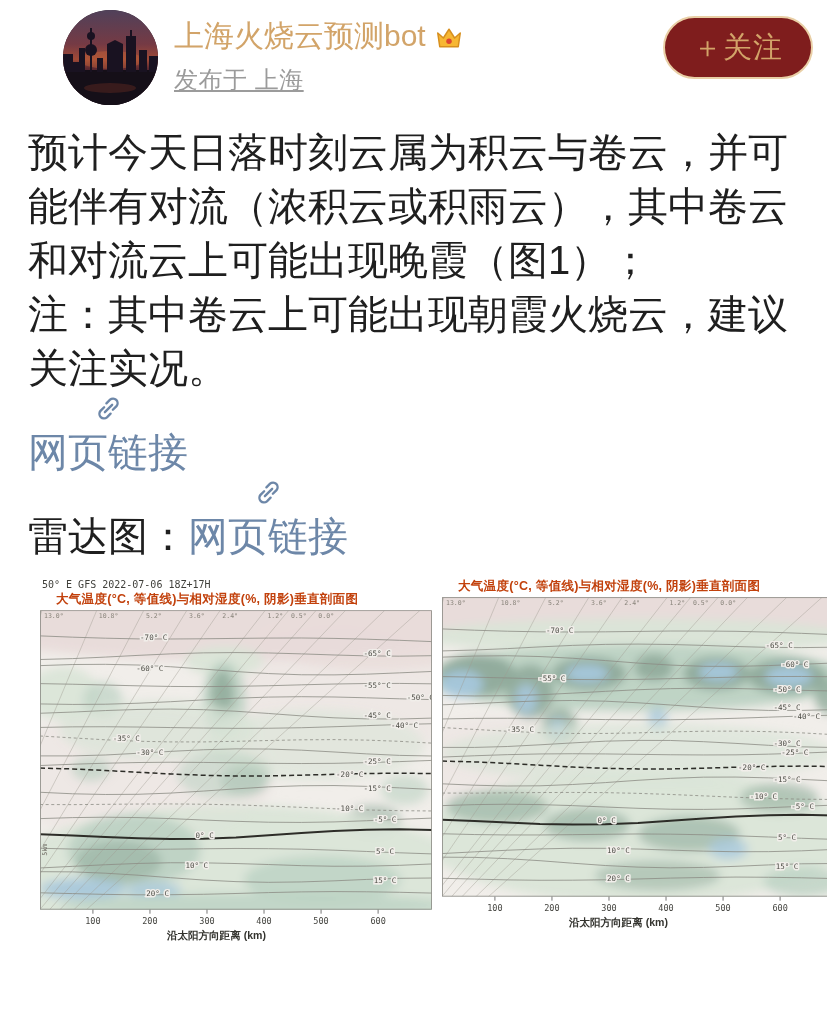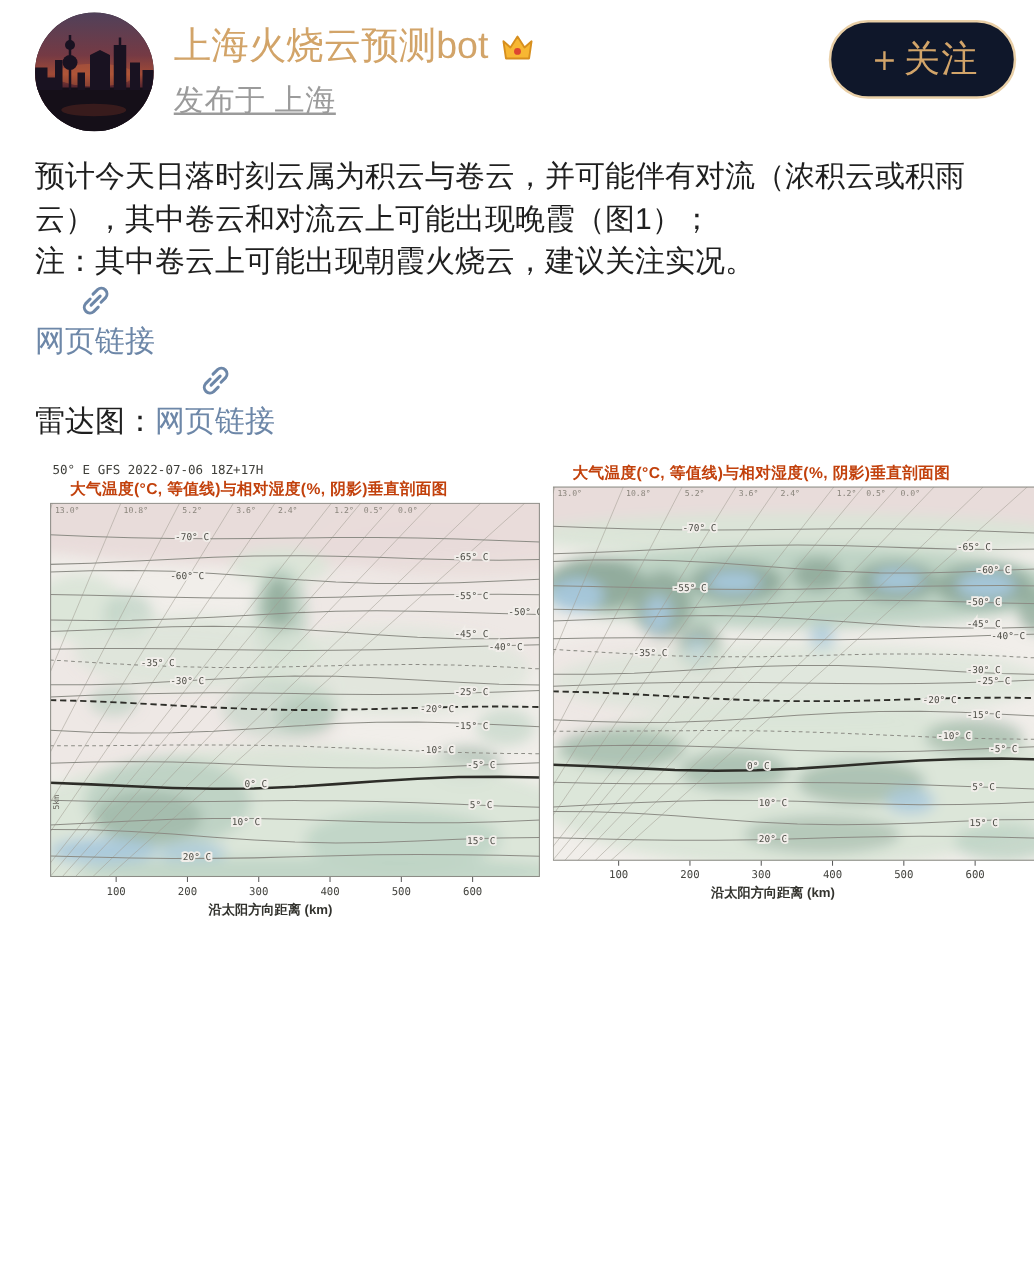--- a/index.html
+++ b/index.html
@@ -1,32 +1,32 @@
 <!DOCTYPE html>
 <html style="--page-bg: #ffffff; --username: #d2a469; --follow-border: #e9cfa6; --follow-text: #d2a469; --meta-text: #9b9b9b; --body-text: #1f1f1f; --link: #6d87a8;"><head>
 <meta charset="utf-8">
 <style>
   html,body{margin:0;padding:0;background:#fff;}
   .page{width:827px;min-height:1011px;background:var(--page-bg,#fff);font-family:"Liberation Sans",sans-serif;overflow:hidden;}
 
   
-  .post-header{position:relative;display:flex;padding:10px 12px 0 28px;}
+  .post-header{position:relative;display:flex;padding:10px 12px 0 28px;margin-left:35px;}
   .avatar{width:95px;height:95px;border-radius:50%;overflow:hidden;flex:none;background:#2a1d2b;}
   .user-info{margin-left:16px;padding-top:6px;}
   .username-row{display:flex;align-items:center;gap:8px;font-size:30px;color:var(--username,#d2a469);}
   .crown{width:30px;height:30px;flex:none;margin-top:2px;}
   .meta{font-size:24px;color:var(--meta-text,#9b9b9b);margin-top:9px;letter-spacing:.5px;}
   .meta.loc{margin-top:7px;text-decoration:underline;}
   .follow-btn{position:absolute;right:14px;top:16px;width:150px;height:63px;
-    border:2px solid var(--follow-border,#e9cfa6);border-radius:32px;background:#0f172a;
+    border:2px solid var(--follow-border,#e9cfa6);border-radius:32px;background:#7f1d1d;
     color:var(--follow-text,#d2a469);font-size:29px;display:flex;align-items:center;justify-content:center;
     font-family:inherit;cursor:pointer;letter-spacing:1px;}
 
   
-  .post-body{padding:20px 26px 0 28px;font-size:24px;line-height:34px;color:var(--body-text,#1f1f1f);}
+  .post-body{padding:20px 26px 0 28px;font-size:40px;line-height:54px;color:var(--body-text,#1f1f1f);}
   .post-body p{margin:0;}
   .link-line a{color:var(--link,#6d87a8);text-decoration:none;display:inline-flex;align-items:center;gap:3px;vertical-align:bottom;flex-direction:column;}
   .link-icon{width:27px;height:27px;}
 
   
   .charts{display:flex;gap:8px;padding:0 6px 0 40px;margin-top:14px;}
   .chart{margin:0;width:394px;flex:none;}
   .chart-ghead{font:10px "DejaVu Sans Mono",monospace;color:#3f3f3a;margin:2px 0 1px 2px;white-space:nowrap;}
   .chart-title{font-weight:bold;font-size:12.5px;font-family:Liberation Sans, sans-serif;color:#c2410c;margin:1px 0 2px 16px;white-space:nowrap;letter-spacing:.3px;}
   .chart svg{display:block;}

